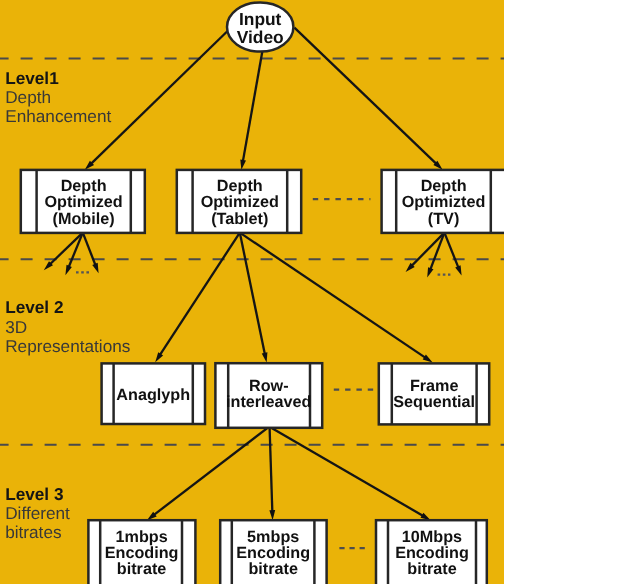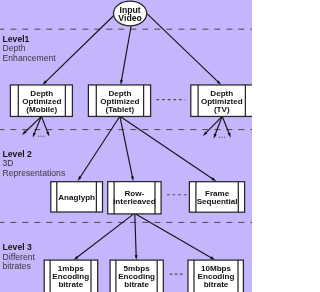--- a/index.html
+++ b/index.html
@@ -1,18 +1,18 @@
 <!DOCTYPE html>
 <html><head>
 <meta charset="utf-8">
 <style>
   html,body{margin:0;padding:0;background:#ffffff;}
   body{width:252px;height:292px;overflow:hidden;
        font-family:"Liberation Sans",sans-serif;}
-  #stage{position:relative;width:252px;height:292px;background:#c4b5fd;overflow:hidden;}
+  #stage{position:relative;width:252px;height:292px;background:#eab308;overflow:hidden;}
   #canvas{position:absolute;left:0;top:0;}
   .shape{fill:#ffffff;stroke:#262626;stroke-width:1.25;}
   .line{stroke:#262626;stroke-width:1.25;fill:none;}
   .divider{stroke:#4a4a4a;stroke-width:1;fill:none;stroke-dasharray:6 6;stroke-dashoffset:1.7;}
   .dots{stroke:#4d4d4d;stroke-width:1.1;fill:none;stroke-dasharray:2.7 2.96;}
   .minidots{stroke:#555555;stroke-width:1.1;fill:none;stroke-dasharray:1.3 1.3;}
   .dots3{stroke:#4d4d4d;stroke-width:1.1;fill:none;stroke-dasharray:2.6 2.45;}
   .arrow{stroke:#151515;stroke-width:1.15;fill:none;}
   .arrowhead{fill:#101010;stroke:none;}
   .nodetext{font-family:"Liberation Sans",sans-serif;font-size:8.1px;font-weight:bold;

